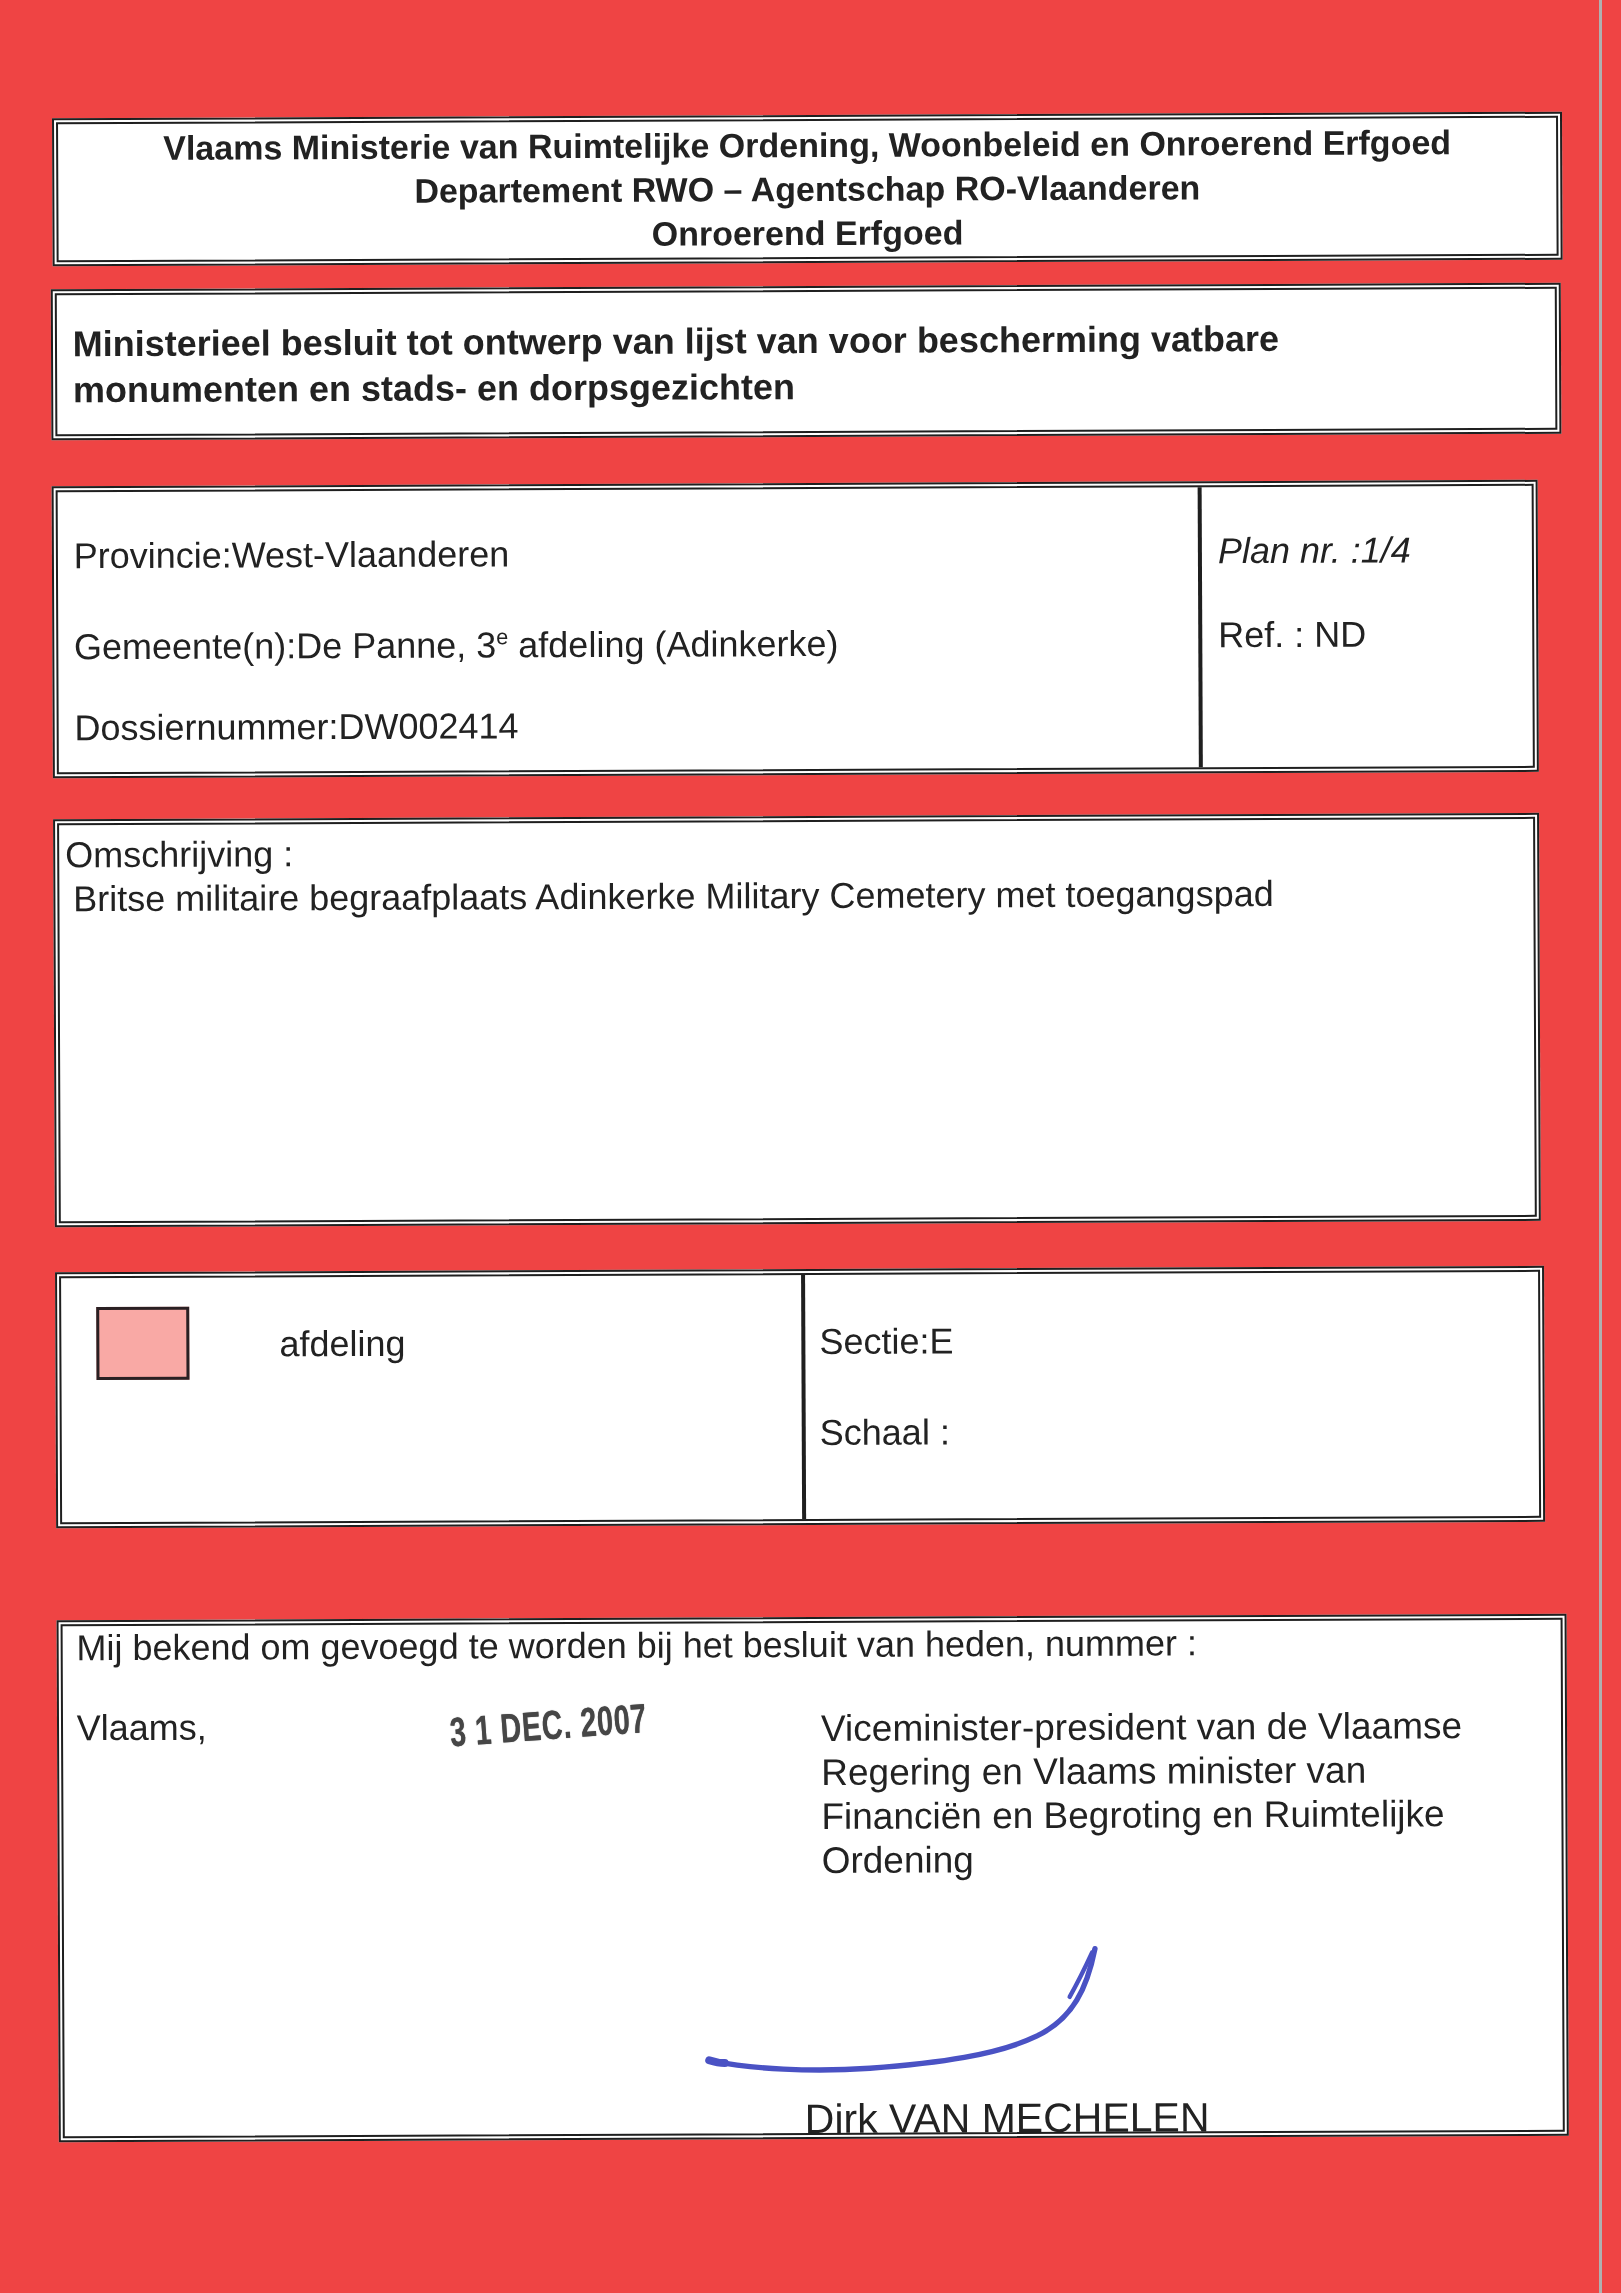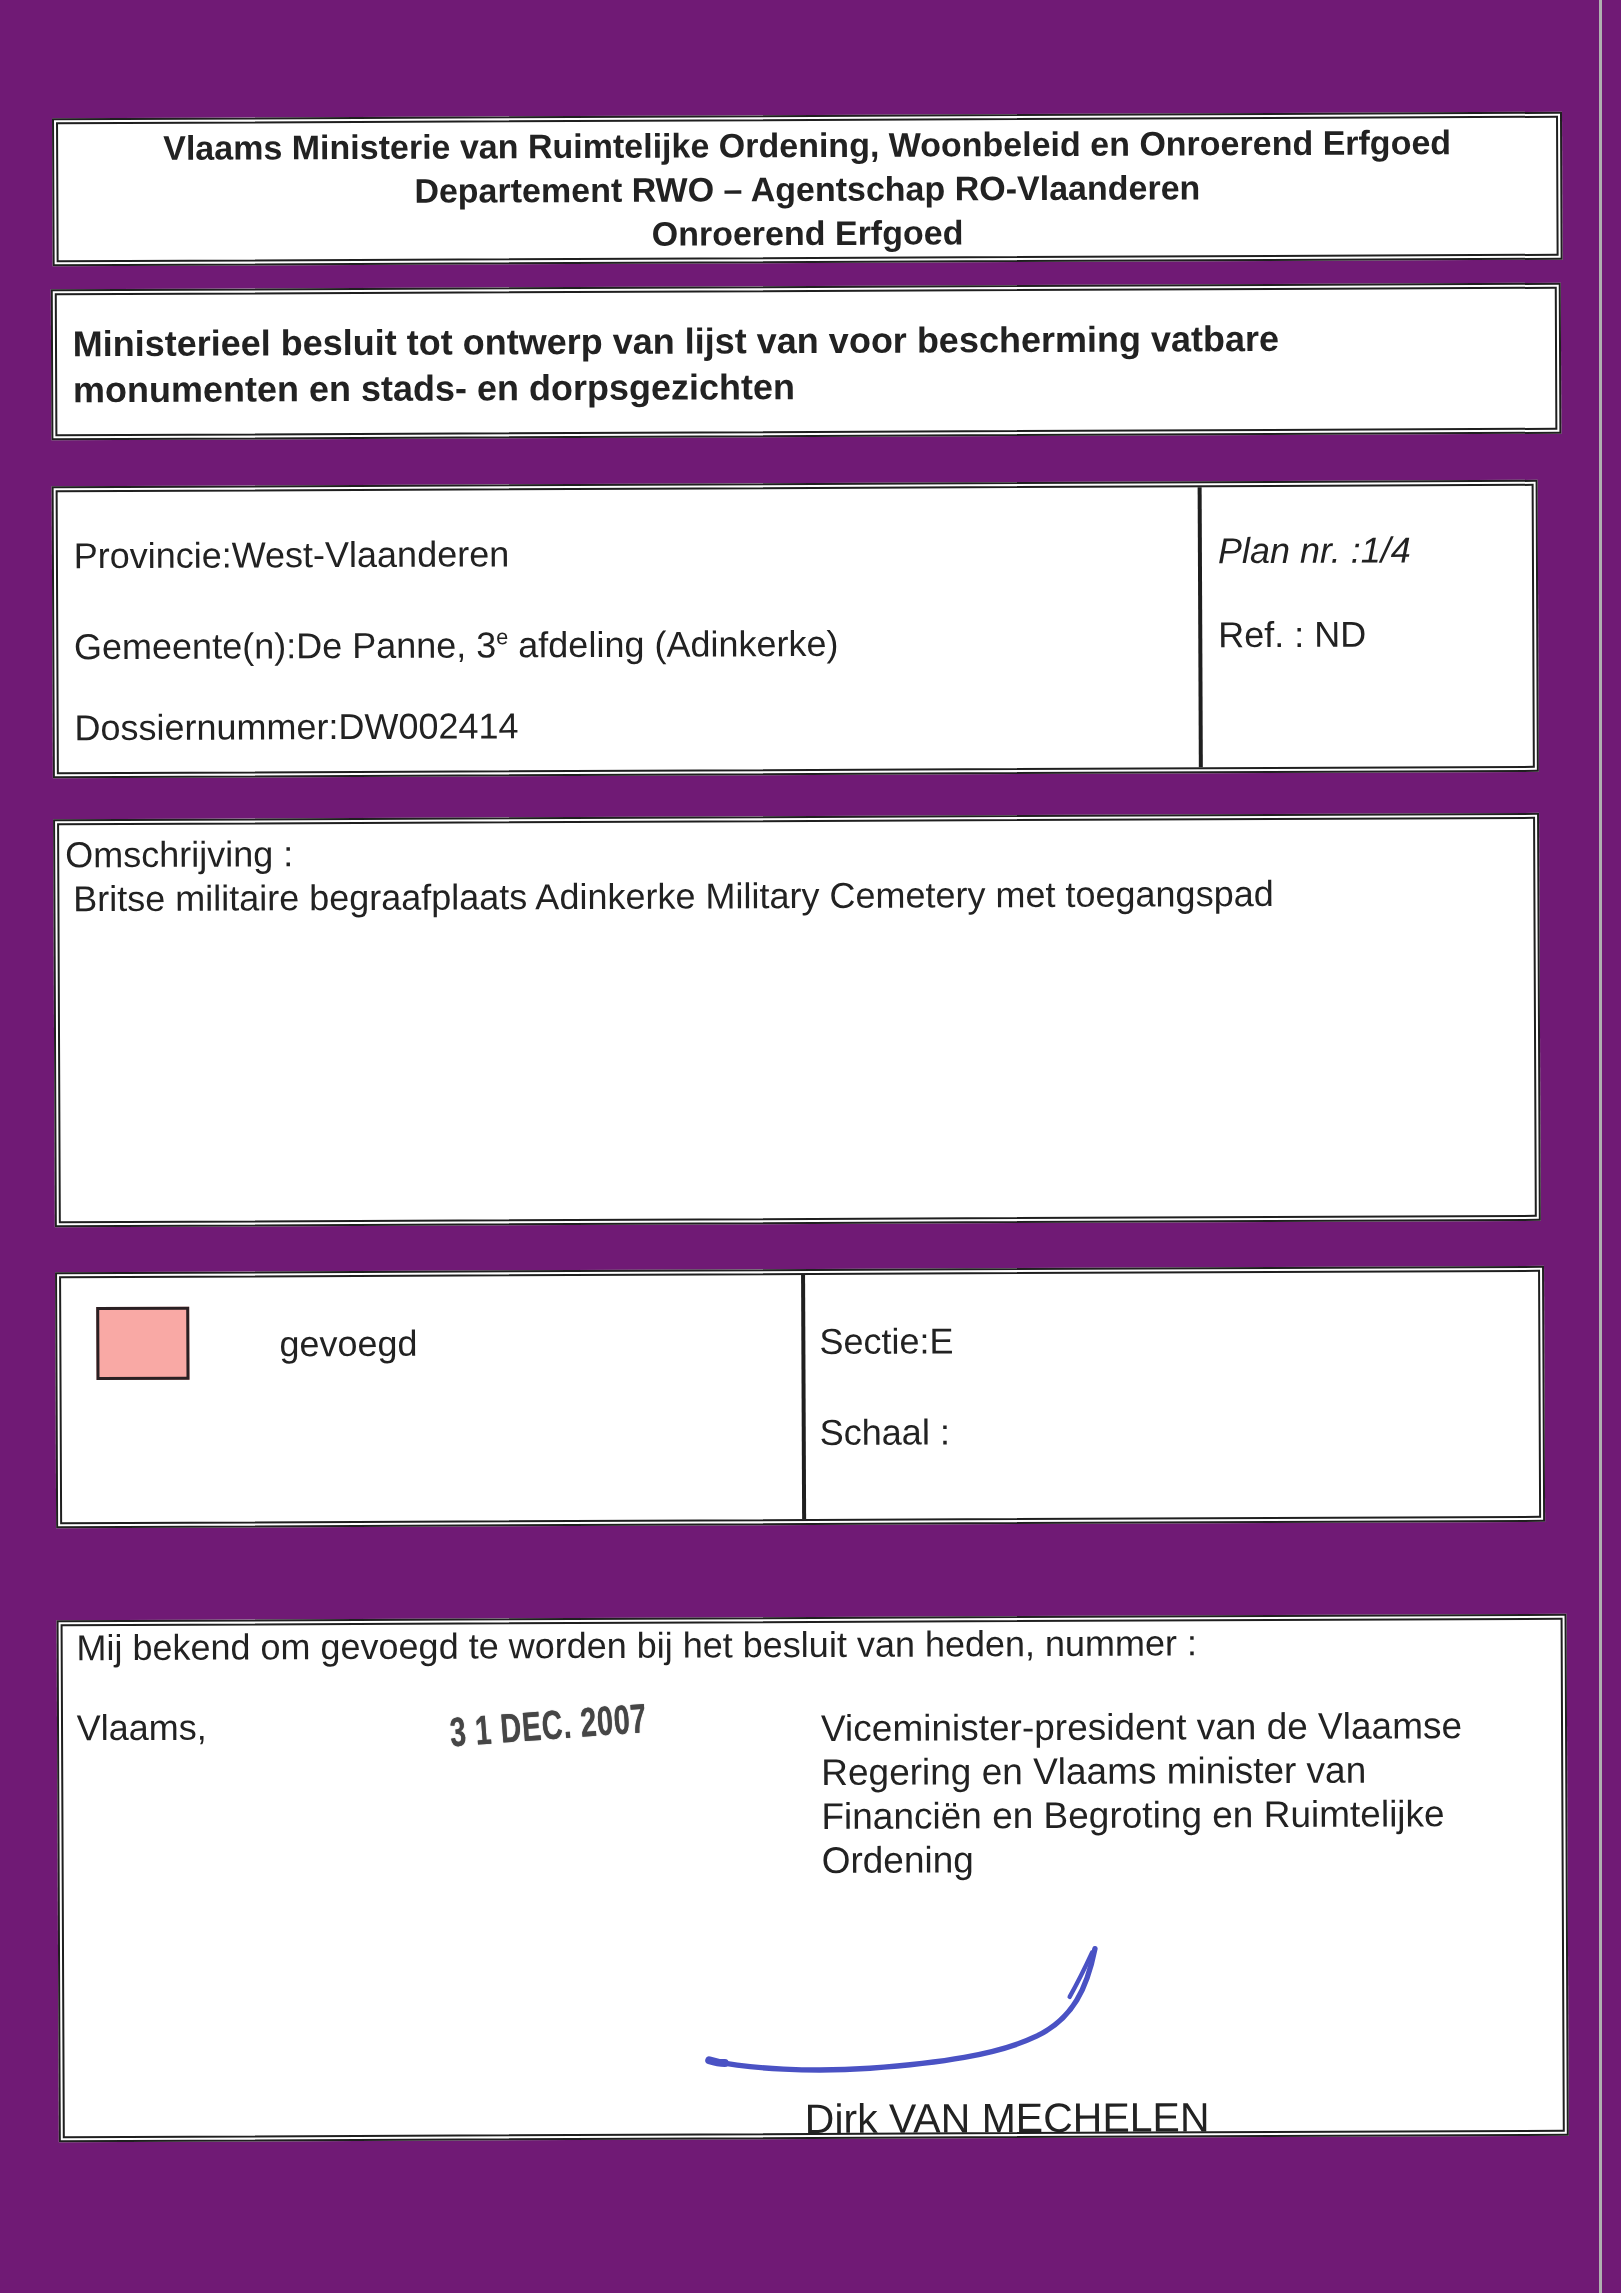--- a/index.html
+++ b/index.html
@@ -1,18 +1,18 @@
 <!DOCTYPE html>
 <html><head>
 <meta charset="utf-8">
 <style>
   html,body { margin:0; padding:0; background:#ffffff; }
   .page {
     position:relative; width:1621px; height:2294px;
-    background:#701a75; overflow:hidden;
+    background:#ef4444; overflow:hidden;
     font-family:"Liberation Sans", sans-serif; color:#222222;
   }
   .sheet { position:absolute; inset:0; transform:rotate(-0.25deg); transform-origin:50% 45%; }
   .bx { position:absolute; border:6.9px double #1f1f1f; box-sizing:border-box; background:#fff; }
 
   
   #box-header { left:56px; top:115px; width:1510px; height:148px;
     text-align:center; font-weight:bold; font-size:34px; line-height:44px; padding-top:2px; }
   #box-header .hline { white-space:nowrap; }
 
@@ -89,21 +89,21 @@
     </div>
 
     <div class="bx" id="box-desc">
       <div class="absline" id="desc-label">Omschrijving :</div>
       <div class="absline" id="desc-text">Britse militaire begraafplaats Adinkerke Military Cemetery met toegangspad</div>
     </div>
 
     <div class="bx" id="box-legend">
       <div class="vdiv"></div>
       <div id="legend-swatch"></div>
-      <div class="absline" id="legend-monument">gevoegd</div>
+      <div class="absline" id="legend-monument">afdeling</div>
       <div class="absline" id="legend-sectie">Sectie:E</div>
       <div class="absline" id="legend-schaal">Schaal :</div>
     </div>
 
     <div class="bx" id="box-closing">
       <div class="absline" id="closing-statement">Mij bekend om gevoegd te worden bij het besluit van heden, nummer :</div>
       <div class="absline" id="closing-place">Vlaams,</div>
       <div class="absline" id="closing-stamp">3 1 DEC. 2007</div>
       <div class="absline" id="closing-minister">
         <div>Viceminister-president van de Vlaamse</div>

